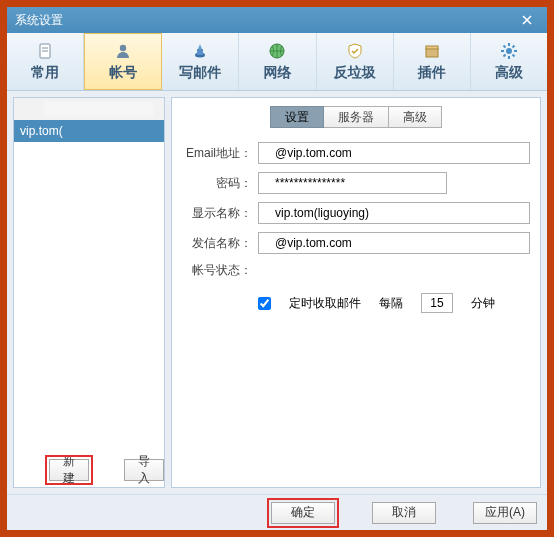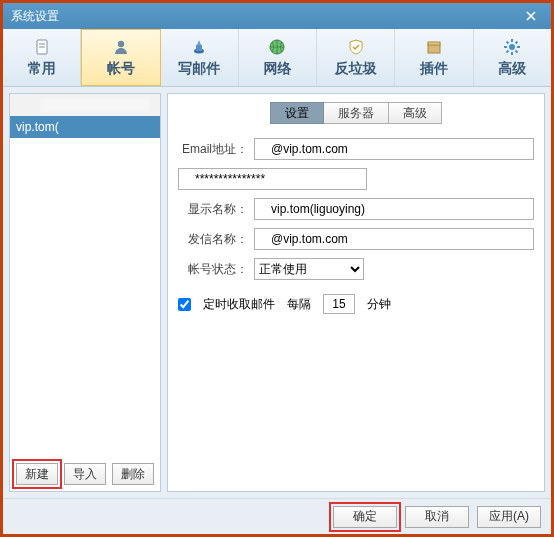--- a/index.html
+++ b/index.html
@@ -1,47 +1,47 @@
 <!DOCTYPE html>
 <html><head>
 <meta charset="utf-8">
 <style>
 * { box-sizing: border-box; margin: 0; padding: 0; font-family: "Microsoft YaHei", sans-serif; font-size: 12px; }
 body { background: #e8eef4; width: 554px; height: 537px; overflow: hidden; }
-.window { width: 554px; height: 537px; background: #fff; border: 3px solid #c2410c; display: flex; flex-direction: column; }
+.window { width: 554px; height: 537px; background: #fff; border: 7px solid #c2410c; display: flex; flex-direction: column; }
 .titlebar { height: 26px; background: linear-gradient(#5b9bc8, #4a8cbb); color: #fff; display: flex; align-items: center; padding: 0 8px; }
 .titlebar .title { flex: 1; font-size: 12px; }
 .titlebar .close { width: 24px; height: 20px; display: flex; align-items: center; justify-content: center; cursor: pointer; }
 .toolbar { height: 58px; background: linear-gradient(#f2f7fb, #dce9f3); display: flex; border-bottom: 1px solid #b8cde0; }
 .toolbar .tbitem { flex: 1; display: flex; flex-direction: column; align-items: center; justify-content: center; gap: 3px; cursor: pointer; color: #3a5a78; border-right: 1px solid #cfdde9; }
 .toolbar .tbitem:last-child { border-right: none; }
 .toolbar .tbitem.active { background: linear-gradient(#fff8e0, #ffe8a8); border: 1px solid #e8c060; }
 .toolbar .tbicon { width: 20px; height: 20px; display: flex; align-items: center; justify-content: center; }
 .toolbar .tblabel { font-size: 14px; font-weight: bold; }
 .body { flex: 1; display: flex; padding: 6px; gap: 6px; background: #e8eef4; overflow: hidden; }
 .leftpane { width: 152px; background: #fff; border: 1px solid #b8cde0; display: flex; flex-direction: column; }
 .accountlist { flex: 1; }
 .account-row { height: 22px; display: flex; align-items: center; padding: 0 6px; color: #333; }
 .account-row.censored { background: #f2f2f2; position: relative; }
 .account-row.censored::after { content: ""; position: absolute; left: 30px; right: 10px; top: 4px; bottom: 4px; background: #f6f6f6; filter: blur(1px); }
 .account-row.selected { background: #4a8cbb; color: #fff; }
 .left-buttons { padding: 6px; display: flex; gap: 6px; }
-.btn { height: 22px; padding: 0 8px; background: linear-gradient(#fdfdfd,#ececec); border: 1px solid #a8a8a8; color: #333; cursor: pointer; display: inline-flex; align-items: center; justify-content: center; min-width: 40px; }
+.btn { height: 22px; padding: 0 8px; background: linear-gradient(#fdfdfd,#ececec); border: 1px solid #a8a8a8; color: #333; cursor: pointer; display: inline-flex; align-items: center; justify-content: center; min-width: 40px; margin-left: 29px; }
 .rightpane { flex: 1; background: #fff; border: 1px solid #b8cde0; display: flex; flex-direction: column; padding: 8px 10px; }
 .inner-tabs { display: flex; gap: 0; justify-content: center; margin-bottom: 14px; }
 .inner-tab { height: 22px; padding: 0 14px; border: 1px solid #b0b0b0; background: linear-gradient(#fdfdfd,#ececec); color: #444; display: flex; align-items: center; cursor: pointer; }
 .inner-tab + .inner-tab { border-left: none; }
 .inner-tab.active { background: #8aa0b0; color: #000000; border-color: #7a90a0; }
 .form { display: flex; flex-direction: column; gap: 8px; }
 .frow { display: flex; align-items: center; gap: 6px; }
 .frow .flabel { width: 70px; text-align: right; color: #444; }
 .frow input[type=text], .frow input[type=password] { flex: 1; height: 22px; border: 1px solid #b0b0b0; padding: 0 16px; background: #fff; }
 .frow input.short { flex: 0 0 150px; }
 .frow select { width: 110px; height: 22px; border: 1px solid #b0b0b0; background: #fff; }
-.chkrow { display: flex; align-items: center; gap: 12px; margin-top: 6px; }
+.chkrow { display: flex; align-items: center; gap: 18px; margin-left: 76px; margin-top: 6px; }
 .chkrow input[type=text] { width: 32px; height: 20px; border: 1px solid #b0b0b0; text-align: center; }
 .censor { position: relative; }
 .censor::before { content: ""; position: absolute; left: 2px; top: 2px; width: 56px; height: 16px; background: #f4f4f4; }
 .dialog-buttons { height: 36px; background: #e8eef4; display: flex; justify-content: flex-end; align-items: center; gap: 8px; padding: 0 10px; border-top: 1px solid #cfdde9; }
 .dialog-buttons .btn { min-width: 64px; }
 .highlight-red { outline: 2px solid #e03030; outline-offset: 2px; }
 svg { display: block; }
 </style>
 </head>
 <body>
@@ -156,33 +156,33 @@
         <div class="inner-tab">服务器</div>
         <div class="inner-tab">高级</div>
       </div>
 
       <div class="form">
         <div class="frow">
           <span class="flabel">Email地址：</span>
           <input type="text" class="censor" value="@vip.tom.com" style="">
         </div>
         <div class="frow">
+          <span class="flabel">密码：</span>
           <input type="text" class="short" value="***************" style="">
         </div>
         <div class="frow">
           <span class="flabel">显示名称：</span>
           <input type="text" value="vip.tom(liguoying)" style="">
         </div>
         <div class="frow">
           <span class="flabel">发信名称：</span>
           <input type="text" class="censor" value="@vip.tom.com" style="">
         </div>
         <div class="frow">
           <span class="flabel">帐号状态：</span>
-          <select><option>正常使用</option></select>
         </div>
         <div class="chkrow">
           <input type="checkbox" checked="" style="">
           <span>定时收取邮件</span>
           <span>每隔</span>
           <input type="text" value="15" style="">
           <span>分钟</span>
         </div>
       </div>
     </div>

